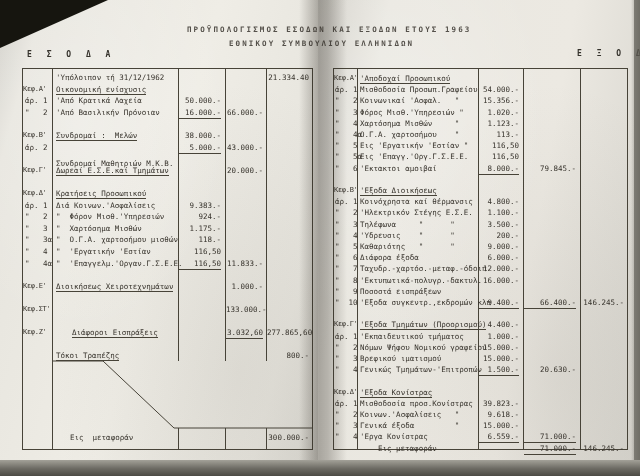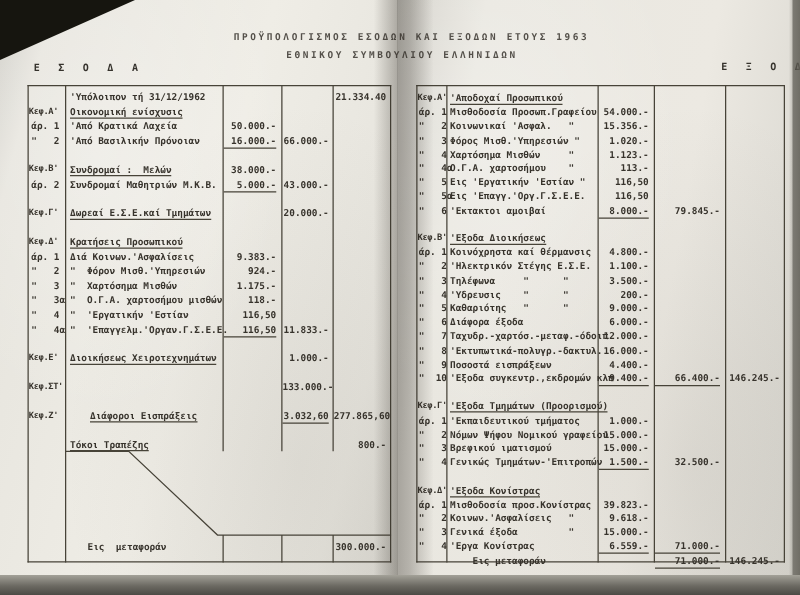--- a/index.html
+++ b/index.html
@@ -33,21 +33,21 @@
   .title2{left:229px;top:39px;font-size:7.5px;letter-spacing:2.1px;color:#54504a;}
   .hdrL{left:27px;top:50px;font-size:8px;letter-spacing:5px;color:#35322c;}
   .hdrR{left:577px;top:49px;font-size:8px;letter-spacing:5px;color:#35322c;}
 
   
   .table{position:absolute;top:68px;height:382px;z-index:3;}
   #tableL{left:22px;width:291px;}
   #tableR{left:333px;width:295px;}
   .bl{position:absolute;background:#474338;}           
   .row{position:absolute;left:0;width:100%;height:12px;font-size:7.5px;line-height:11px;
-       font-weight:bold;color:#37332c;white-space:pre;}
+       font-weight:normal;color:#37332c;white-space:pre;}
   .cell{position:absolute;top:0;white-space:pre;}
   .ck{font-size:7px;letter-spacing:-0.3px;}
   .amt{text-align:right;}
   .ul{border-bottom:1px solid #474338;}
   .du{border-bottom:1px solid #474338;padding-bottom:0px;}
   .zmark{position:absolute;left:0;top:0;z-index:2;}
 </style>
 </head>
 <body>
 
@@ -75,21 +75,21 @@
       <div class="bl" style="left: 244px; top: 0px; width: 1px; height: 293px;"></div>
       <div class="bl" style="left: 244px; top: 360px; width: 1px; height: 22px;"></div>
       <div class="bl" style="left: 290px; top: 0px; width: 1px; height: 382px;"></div>
       <div class="bl" style="left: 0px; top: 0px; width: 291px; height: 1px;"></div>
       <div class="bl" style="left: 0px; top: 381px; width: 291px; height: 1px;"></div>
       <div class="row" style="top: 4px;"><div class="cell" style="left: 34px;"><span>'Υπόλοιπον τή 31/12/1962</span></div><div class="cell amt" style="left: 245px; width: 42px;">21.334.40</div></div>
       <div class="row" style="top: 15.6px;"><div class="cell ck" style="left: 1px;">Κεφ.Α'</div><div class="cell" style="left: 34px;"><span class="du">Οικονομική ενίσχυσις</span></div></div>
       <div class="row" style="top: 27.2px;"><div class="cell " style="left: 3px;">άρ. 1</div><div class="cell" style="left: 34px;"><span>'Από Κρατικά Λαχεία</span></div><div class="cell amt" style="left: 157px; width: 42px;">50.000.-</div></div>
       <div class="row" style="top: 38.8px;"><div class="cell " style="left: 3px;">"   2</div><div class="cell" style="left: 34px;"><span>'Από Βασιλικήν Πρόνοιαν</span></div><div class="cell amt ul" style="left: 157px; width: 42px;">16.000.-</div><div class="cell amt" style="left: 204px; width: 37px;">66.000.-</div></div>
       <div class="row" style="top: 62px;"><div class="cell ck" style="left: 1px;">Κεφ.Β'</div><div class="cell" style="left: 34px;"><span class="du">Συνδρομαί :  Μελών</span></div><div class="cell amt" style="left: 157px; width: 42px;">38.000.-</div></div>
-      <div class="row" style="top: 73.6px;"><div class="cell " style="left: 3px;">άρ. 2</div><div class="cell" style="left: 34px;"><span>Συνδρομαί Μαθητριών Μ.Κ.Β.</span></div><div class="cell amt ul" style="left: 157px; width: 42px;">5.000.-</div><div class="cell amt" style="left: 204px; width: 37px;">43.000.-</div></div>
+      <div class="row" style="top: 73.6px;"><div class="cell " style="left: 3px;">άρ. 2</div><div class="cell" style="left: 34px; margin-top: 16px;"><span>Συνδρομαί Μαθητριών Μ.Κ.Β.</span></div><div class="cell amt ul" style="left: 157px; width: 42px;">5.000.-</div><div class="cell amt" style="left: 204px; width: 37px;">43.000.-</div></div>
       <div class="row" style="top: 96.8px;"><div class="cell ck" style="left: 1px;">Κεφ.Γ'</div><div class="cell" style="left: 34px;"><span class="du">Δωρεαί Ε.Σ.Ε.καί Τμημάτων</span></div><div class="cell amt" style="left: 204px; width: 37px;">20.000.-</div></div>
       <div class="row" style="top: 120px;"><div class="cell ck" style="left: 1px;">Κεφ.Δ'</div><div class="cell" style="left: 34px;"><span class="du">Κρατήσεις Προσωπικού</span></div></div>
       <div class="row" style="top: 131.6px;"><div class="cell " style="left: 3px;">άρ. 1</div><div class="cell" style="left: 34px;"><span>Διά Κοινων.'Ασφαλίσεις</span></div><div class="cell amt" style="left: 157px; width: 42px;">9.383.-</div></div>
       <div class="row" style="top: 143.2px;"><div class="cell " style="left: 3px;">"   2</div><div class="cell" style="left: 34px;"><span>"  Φόρον Μισθ.'Υπηρεσιών</span></div><div class="cell amt" style="left: 157px; width: 42px;">924.-</div></div>
       <div class="row" style="top: 154.8px;"><div class="cell " style="left: 3px;">"   3</div><div class="cell" style="left: 34px;"><span>"  Χαρτόσημα Μισθών</span></div><div class="cell amt" style="left: 157px; width: 42px;">1.175.-</div></div>
       <div class="row" style="top: 166.4px;"><div class="cell " style="left: 3px;">"   3α</div><div class="cell" style="left: 34px;"><span>"  Ο.Γ.Α. χαρτοσήμου μισθών</span></div><div class="cell amt" style="left: 157px; width: 42px;">118.-</div></div>
       <div class="row" style="top: 178px;"><div class="cell " style="left: 3px;">"   4</div><div class="cell" style="left: 34px;"><span>"  'Εργατικήν 'Εστίαν</span></div><div class="cell amt" style="left: 157px; width: 42px;">116,50</div></div>
       <div class="row" style="top: 189.6px;"><div class="cell " style="left: 3px;">"   4α</div><div class="cell" style="left: 34px;"><span>"  'Επαγγελμ.'Οργαν.Γ.Σ.Ε.Ε.</span></div><div class="cell amt ul" style="left: 157px; width: 42px;">116,50</div><div class="cell amt" style="left: 204px; width: 37px;">11.833.-</div></div>
       <div class="row" style="top: 212.8px;"><div class="cell ck" style="left: 1px;">Κεφ.Ε'</div><div class="cell" style="left: 34px;"><span class="du">Διοικήσεως Χειροτεχνημάτων</span></div><div class="cell amt" style="left: 204px; width: 37px;">1.000.-</div></div>
       <div class="row" style="top: 236px;"><div class="cell ck" style="left: 1px;">Κεφ.ΣΤ'</div><div class="cell amt" style="left: 204px; width: 37px;">133.000.-</div></div>
@@ -118,27 +118,27 @@
       <div class="row" style="top: 94.6px;"><div class="cell " style="left: 2px;">"   6</div><div class="cell" style="left: 27px;"><span>'Εκτακτοι αμοιβαί</span></div><div class="cell amt ul" style="left: 146px; width: 40px;">8.000.-</div><div class="cell amt" style="left: 191px; width: 52px;">79.845.-</div></div>
       <div class="row" style="top: 117px;"><div class="cell ck" style="left: 1px;">Κεφ.Β'</div><div class="cell" style="left: 27px;"><span class="du">'Εξοδα Διοικήσεως</span></div></div>
       <div class="row" style="top: 128.2px;"><div class="cell " style="left: 2px;">άρ. 1</div><div class="cell" style="left: 27px;"><span>Κοινόχρηστα καί θέρμανσις</span></div><div class="cell amt" style="left: 146px; width: 40px;">4.800.-</div></div>
       <div class="row" style="top: 139.4px;"><div class="cell " style="left: 2px;">"   2</div><div class="cell" style="left: 27px;"><span>'Ηλεκτρικόν Στέγης Ε.Σ.Ε.</span></div><div class="cell amt" style="left: 146px; width: 40px;">1.100.-</div></div>
       <div class="row" style="top: 150.6px;"><div class="cell " style="left: 2px;">"   3</div><div class="cell" style="left: 27px;"><span>Τηλέφωνα     "      "</span></div><div class="cell amt" style="left: 146px; width: 40px;">3.500.-</div></div>
       <div class="row" style="top: 161.8px;"><div class="cell " style="left: 2px;">"   4</div><div class="cell" style="left: 27px;"><span>'Υδρευσις    "      "</span></div><div class="cell amt" style="left: 146px; width: 40px;">200.-</div></div>
       <div class="row" style="top: 173px;"><div class="cell " style="left: 2px;">"   5</div><div class="cell" style="left: 27px;"><span>Καθαριότης   "      "</span></div><div class="cell amt" style="left: 146px; width: 40px;">9.000.-</div></div>
       <div class="row" style="top: 184.2px;"><div class="cell " style="left: 2px;">"   6</div><div class="cell" style="left: 27px;"><span>Διάφορα έξοδα</span></div><div class="cell amt" style="left: 146px; width: 40px;">6.000.-</div></div>
       <div class="row" style="top: 195.4px;"><div class="cell " style="left: 2px;">"   7</div><div class="cell" style="left: 27px;"><span>Ταχυδρ.-χαρτόσ.-μεταφ.-όδοιπ</span></div><div class="cell amt" style="left: 146px; width: 40px;">12.000.-</div></div>
       <div class="row" style="top: 206.6px;"><div class="cell " style="left: 2px;">"   8</div><div class="cell" style="left: 27px;"><span>'Εκτυπωτικά-πολυγρ.-δακτυλ.</span></div><div class="cell amt" style="left: 146px; width: 40px;">16.000.-</div></div>
-      <div class="row" style="top: 217.8px;"><div class="cell " style="left: 2px;">"   9</div><div class="cell" style="left: 27px;"><span>Ποσοστά εισπράξεων</span></div><div class="cell amt" style="left: 146px; width: 40px;">4.400.-</div></div>
+      <div class="row" style="top: 217.8px;"><div class="cell " style="left: 2px;">"   9</div><div class="cell" style="left: 27px;"><span>Ποσοστά εισπράξεων</span></div><div class="cell amt" style="left: 146px; width: 40px; margin-top: 33px;">4.400.-</div></div>
       <div class="row" style="top: 229px;"><div class="cell " style="left: 2px;">"  10</div><div class="cell" style="left: 27px;"><span>'Εξοδα συγκεντρ.,εκδρομών κλπ</span></div><div class="cell amt ul" style="left: 146px; width: 40px;">9.400.-</div><div class="cell amt ul" style="left: 191px; width: 52px;">66.400.-</div><div class="cell amt" style="left: 248px; width: 43px;">146.245.-</div></div>
       <div class="row" style="top: 251.4px;"><div class="cell ck" style="left: 1px;">Κεφ.Γ'</div><div class="cell" style="left: 27px;"><span class="du">'Εξοδα Τμημάτων (Προορισμού)</span></div></div>
       <div class="row" style="top: 262.6px;"><div class="cell " style="left: 2px;">άρ. 1</div><div class="cell" style="left: 27px;"><span>'Εκπαιδευτικού τμήματος</span></div><div class="cell amt" style="left: 146px; width: 40px;">1.000.-</div></div>
       <div class="row" style="top: 273.8px;"><div class="cell " style="left: 2px;">"   2</div><div class="cell" style="left: 27px;"><span>Νόμων Ψήφου Νομικού γραφείου</span></div><div class="cell amt" style="left: 146px; width: 40px;">15.000.-</div></div>
       <div class="row" style="top: 285px;"><div class="cell " style="left: 2px;">"   3</div><div class="cell" style="left: 27px;"><span>Βρεφικού ιματισμού</span></div><div class="cell amt" style="left: 146px; width: 40px;">15.000.-</div></div>
-      <div class="row" style="top: 296.2px;"><div class="cell " style="left: 2px;">"   4</div><div class="cell" style="left: 27px;"><span>Γενικώς Τμημάτων-'Επιτροπών</span></div><div class="cell amt ul" style="left: 146px; width: 40px;">1.500.-</div><div class="cell amt" style="left: 191px; width: 52px;">32.500.-</div></div>
+      <div class="row" style="top: 296.2px;"><div class="cell " style="left: 2px;">"   4</div><div class="cell" style="left: 27px;"><span>Γενικώς Τμημάτων-'Επιτροπών</span></div><div class="cell amt ul" style="left: 146px; width: 40px;">1.500.-</div><div class="cell amt" style="left: 191px; width: 52px;">20.630.-</div></div>
       <div class="row" style="top: 318.6px;"><div class="cell ck" style="left: 1px;">Κεφ.Δ'</div><div class="cell" style="left: 27px; text-align: right;"><span class="du">'Εξοδα Κονίστρας</span></div></div>
       <div class="row" style="top: 329.8px;"><div class="cell " style="left: 2px;">άρ. 1</div><div class="cell" style="left: 27px;"><span>Μισθοδοσία προσ.Κονίστρας</span></div><div class="cell amt" style="left: 146px; width: 40px;">39.823.-</div></div>
       <div class="row" style="top: 341px;"><div class="cell " style="left: 2px;">"   2</div><div class="cell" style="left: 27px;"><span>Κοινων.'Ασφαλίσεις   "</span></div><div class="cell amt" style="left: 146px; width: 40px;">9.618.-</div></div>
       <div class="row" style="top: 352.2px;"><div class="cell " style="left: 2px;">"   3</div><div class="cell" style="left: 27px;"><span>Γενικά έξοδα         "</span></div><div class="cell amt" style="left: 146px; width: 40px;">15.000.-</div></div>
       <div class="row" style="top: 363.4px;"><div class="cell " style="left: 2px;">"   4</div><div class="cell" style="left: 27px; text-align: right;"><span>'Εργα Κονίστρας</span></div><div class="cell amt ul" style="left: 146px; width: 40px;">6.559.-</div><div class="cell amt ul" style="left: 191px; width: 52px;">71.000.-</div></div>
       <div class="row" style="top: 374.6px;"><div class="cell" style="left: 45px;"><span>Εις μεταφοράν</span></div><div class="cell amt ul" style="left: 191px; width: 52px;">71.000.-</div><div class="cell amt" style="left: 248px; width: 43px;">146.245.-</div></div>
     </div>
 
   <div class="binding"></div>
   <div class="corner-dark"></div>

